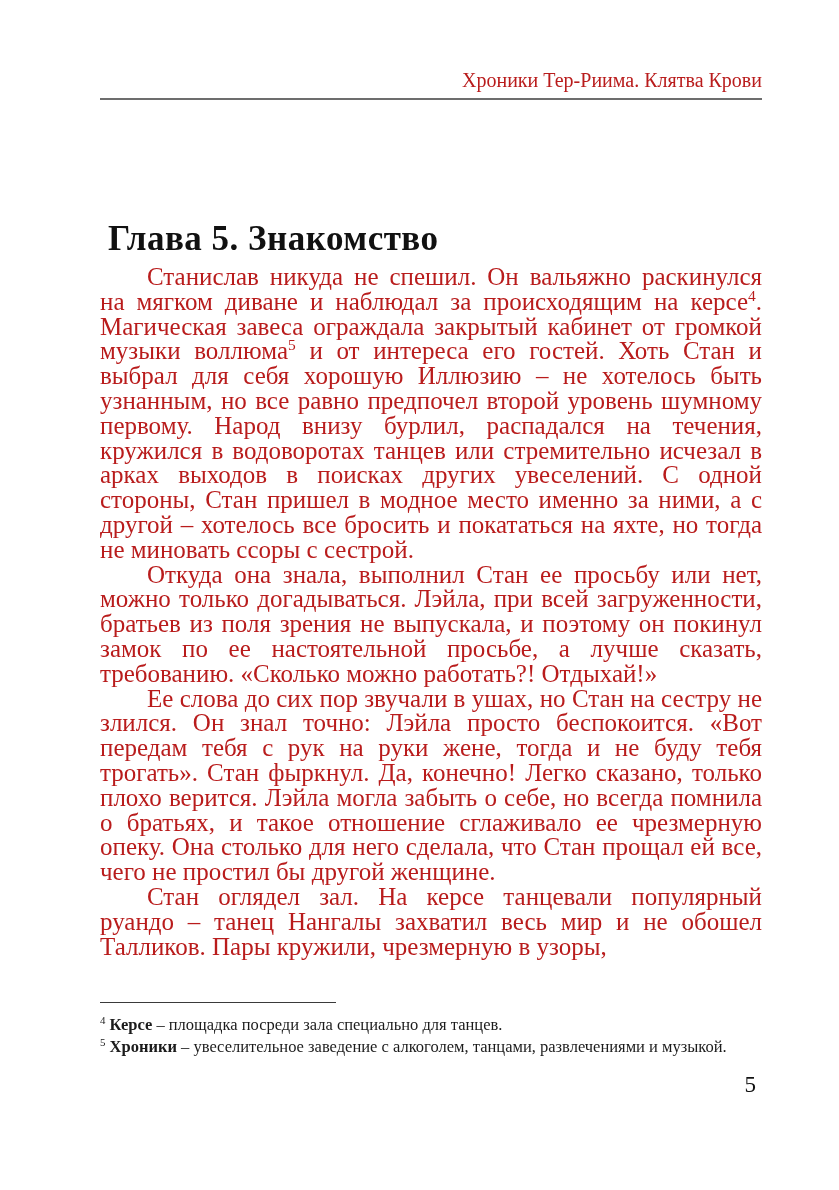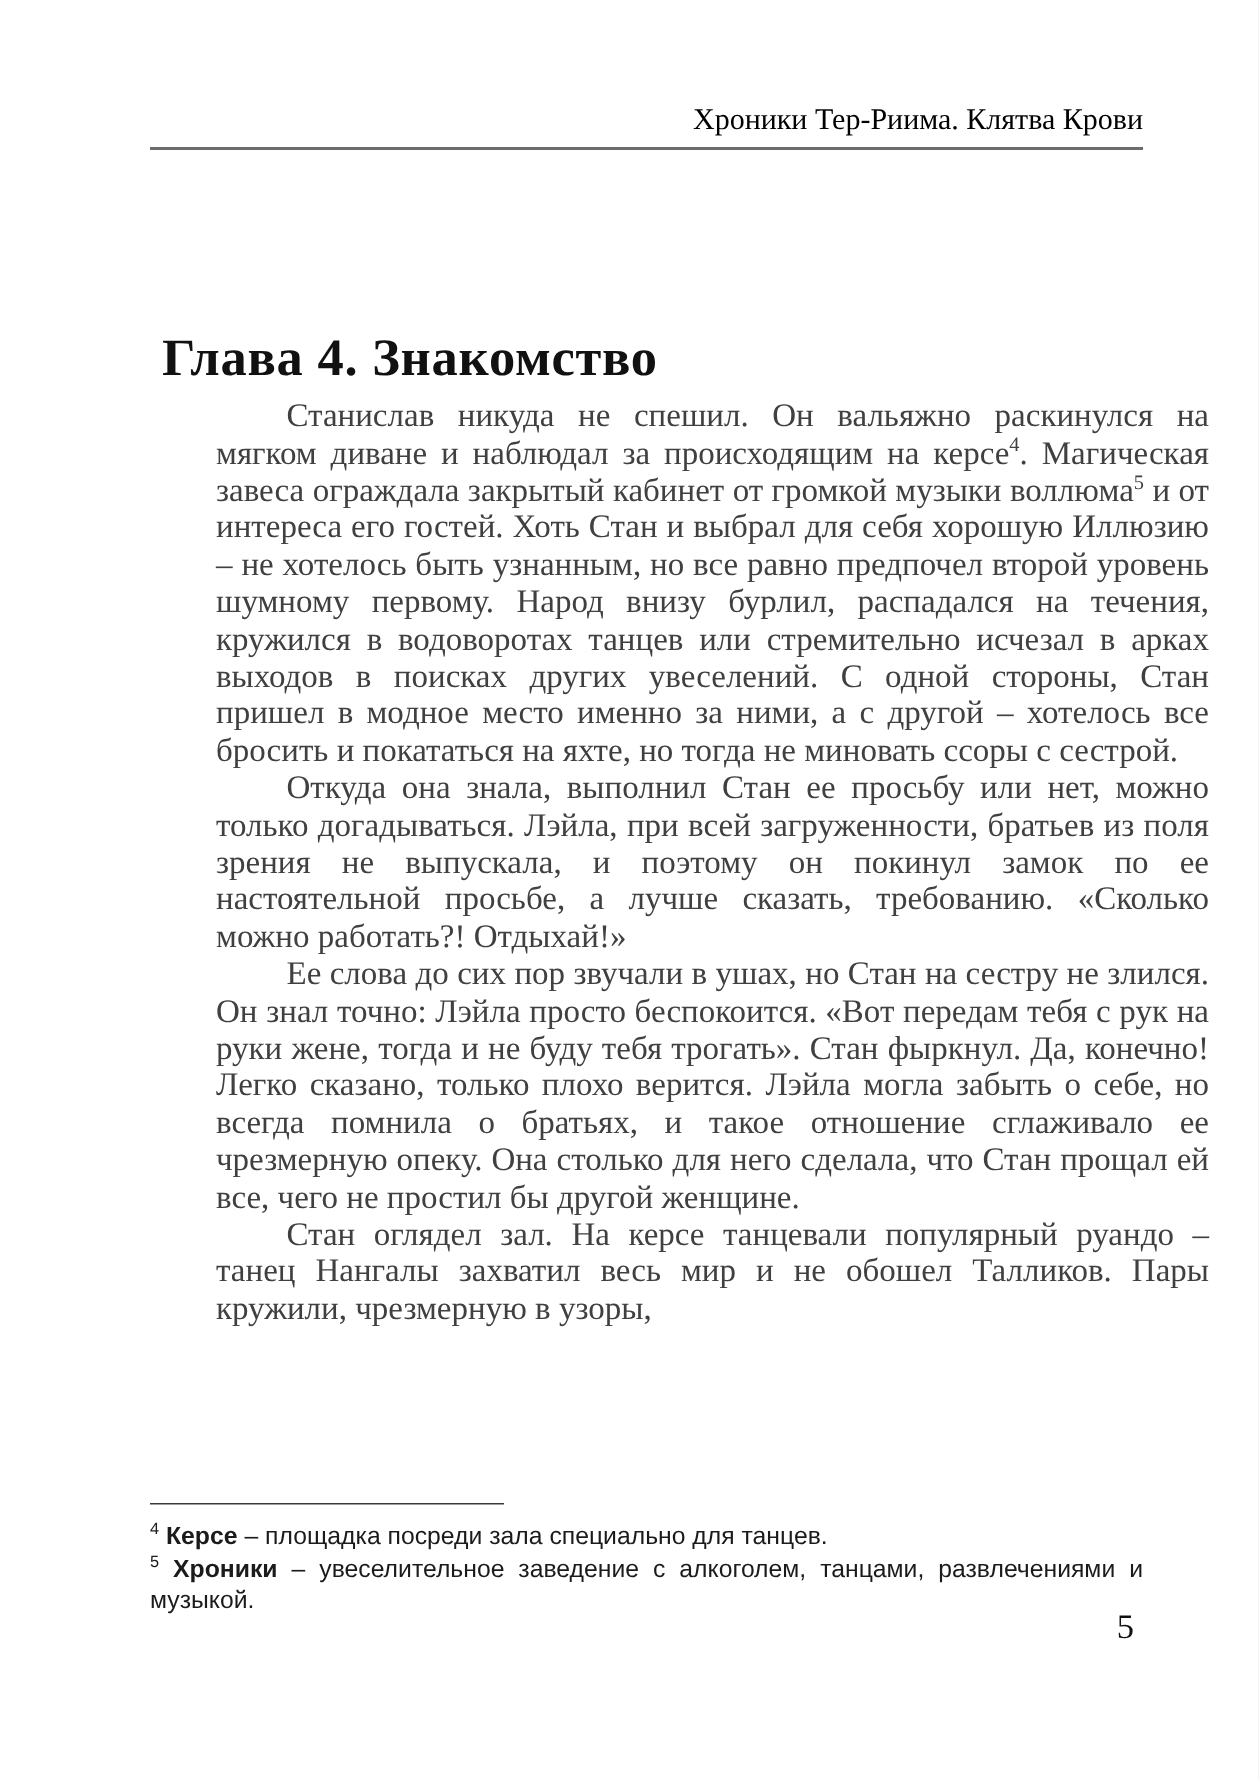--- a/index.html
+++ b/index.html
@@ -20,21 +20,21 @@
 
   
   .running-header {
     position: absolute;
     top: 68px;
     left: 100px;
     width: 662px;
     text-align: right;
     font-size: 20px;
     line-height: 25px;
-    color: #000000;
+    color: #b91c1c;
     border-bottom: 2px solid #6d6d6d;
     padding-bottom: 5px;
   }
   .running-header .hline { display: block; }
 
   
   .chapter-title {
     position: absolute;
     top: 196px;
     left: 108px;
@@ -44,43 +44,42 @@
     letter-spacing: 0.5px;
     color: #111;
   }
 
   
   .body-text {
     position: absolute;
     top: 265px;
     left: 100px;
     width: 662px;
-    font-size: 22px;
+    font-size: 25px;
     line-height: 24.8px;
     text-align: justify;
-    color: #404040;
-    margin-left: 44px;
+    color: #b91c1c;
   }
   .body-text p {
     margin: 0;
     text-indent: 47px;
   }
   .fnref {
     font-size: 62%;
     line-height: 0;
     vertical-align: super;
   }
 
   
   .footnotes {
     position: absolute;
     top: 1002px;
     left: 100px;
     width: 662px;
-    font-family: Liberation Sans, sans-serif;
+    font-family: Liberation Serif, serif;
     font-size: 16.5px;
     line-height: 21.5px;
     text-align: justify;
     color: #1b1b1b;
   }
   .footnote-separator {
     width: 236px;
     height: 0;
     border: none;
     border-top: 1.5px solid #3a3a3a;
@@ -107,21 +106,21 @@
 </style>
 </head>
 <body>
 
 <div class="page">
 
   <div class="running-header">
     <span class="hline">Хроники Тер-Риима. Клятва Крови</span>
   </div>
 
-  <h1 class="chapter-title">Глава 4. Знакомство</h1>
+  <h1 class="chapter-title">Глава 5. Знакомство</h1>
 
   <div class="body-text">
     <p><span>Станислав никуда не спешил. Он вальяжно раскинулся на мягком диване и наблюдал за происходящим на керсе</span><sup class="fnref">4</sup><span>. Магическая завеса ограждала закрытый кабинет от громкой музыки воллюма</span><sup class="fnref">5</sup><span> и от интереса его гостей. Хоть Стан и выбрал для себя хорошую Иллюзию – не хотелось быть узнанным, но все равно предпочел второй уровень шумному первому. Народ внизу бурлил, распадался на течения, кружился в водоворотах танцев или стремительно исчезал в арках выходов в поисках других увеселений. С одной стороны, Стан пришел в модное место именно за ними, а с другой – хотелось все бросить и покататься на яхте, но тогда не миновать ссоры с сестрой.</span></p>
     <p>Откуда она знала, выполнил Стан ее просьбу или нет, можно только догадываться. Лэйла, при всей загруженности, братьев из поля зрения не выпускала, и поэтому он покинул замок по ее настоятельной просьбе, а лучше сказать, требованию. «Сколько можно работать?! Отдыхай!»</p>
     <p>Ее слова до сих пор звучали в ушах, но Стан на сестру не злился. Он знал точно: Лэйла просто беспокоится. «Вот передам тебя с рук на руки жене, тогда и не буду тебя трогать». Стан фыркнул. Да, конечно! Легко сказано, только плохо верится. Лэйла могла забыть о себе, но всегда помнила о братьях, и такое отношение сглаживало ее чрезмерную опеку. Она столько для него сделала, что Стан прощал ей все, чего не простил бы другой женщине.</p>
     <p>Стан оглядел зал. На керсе танцевали популярный руандо – танец Нангалы захватил весь мир и не обошел Талликов. Пары кружили, чрезмерную в узоры,</p>
   </div>
 
   <div class="footnotes">
     <hr class="footnote-separator">

